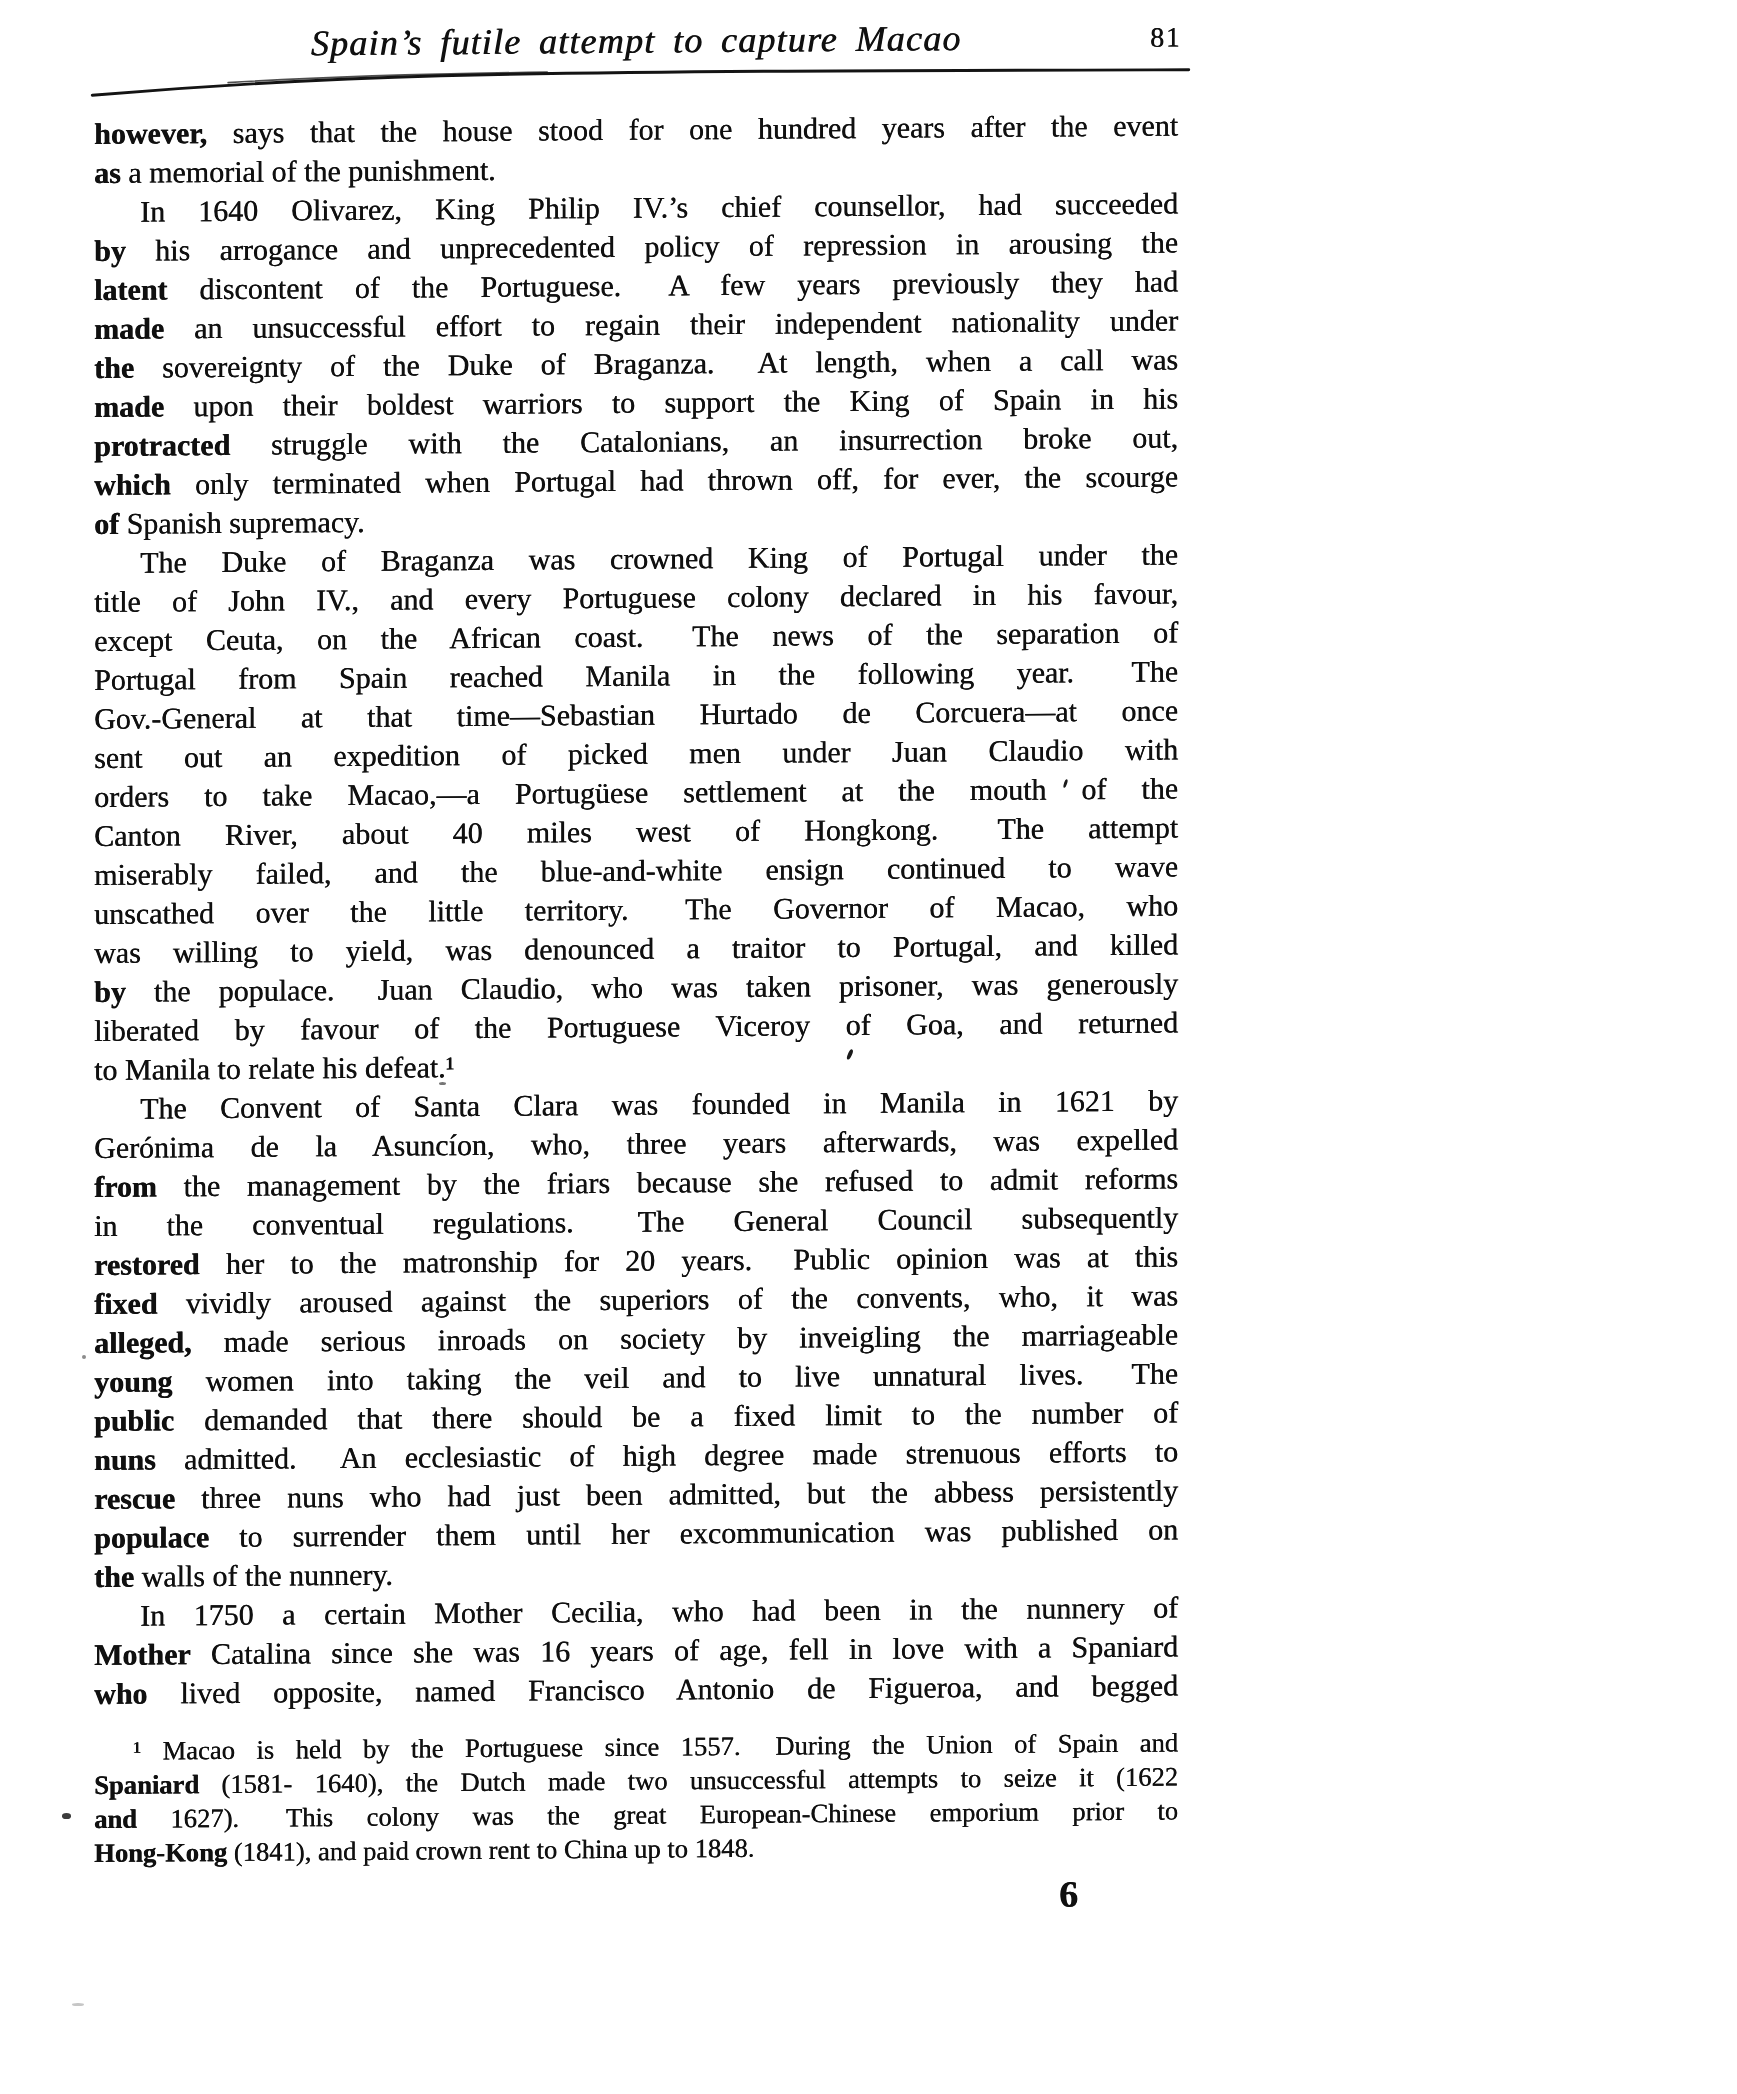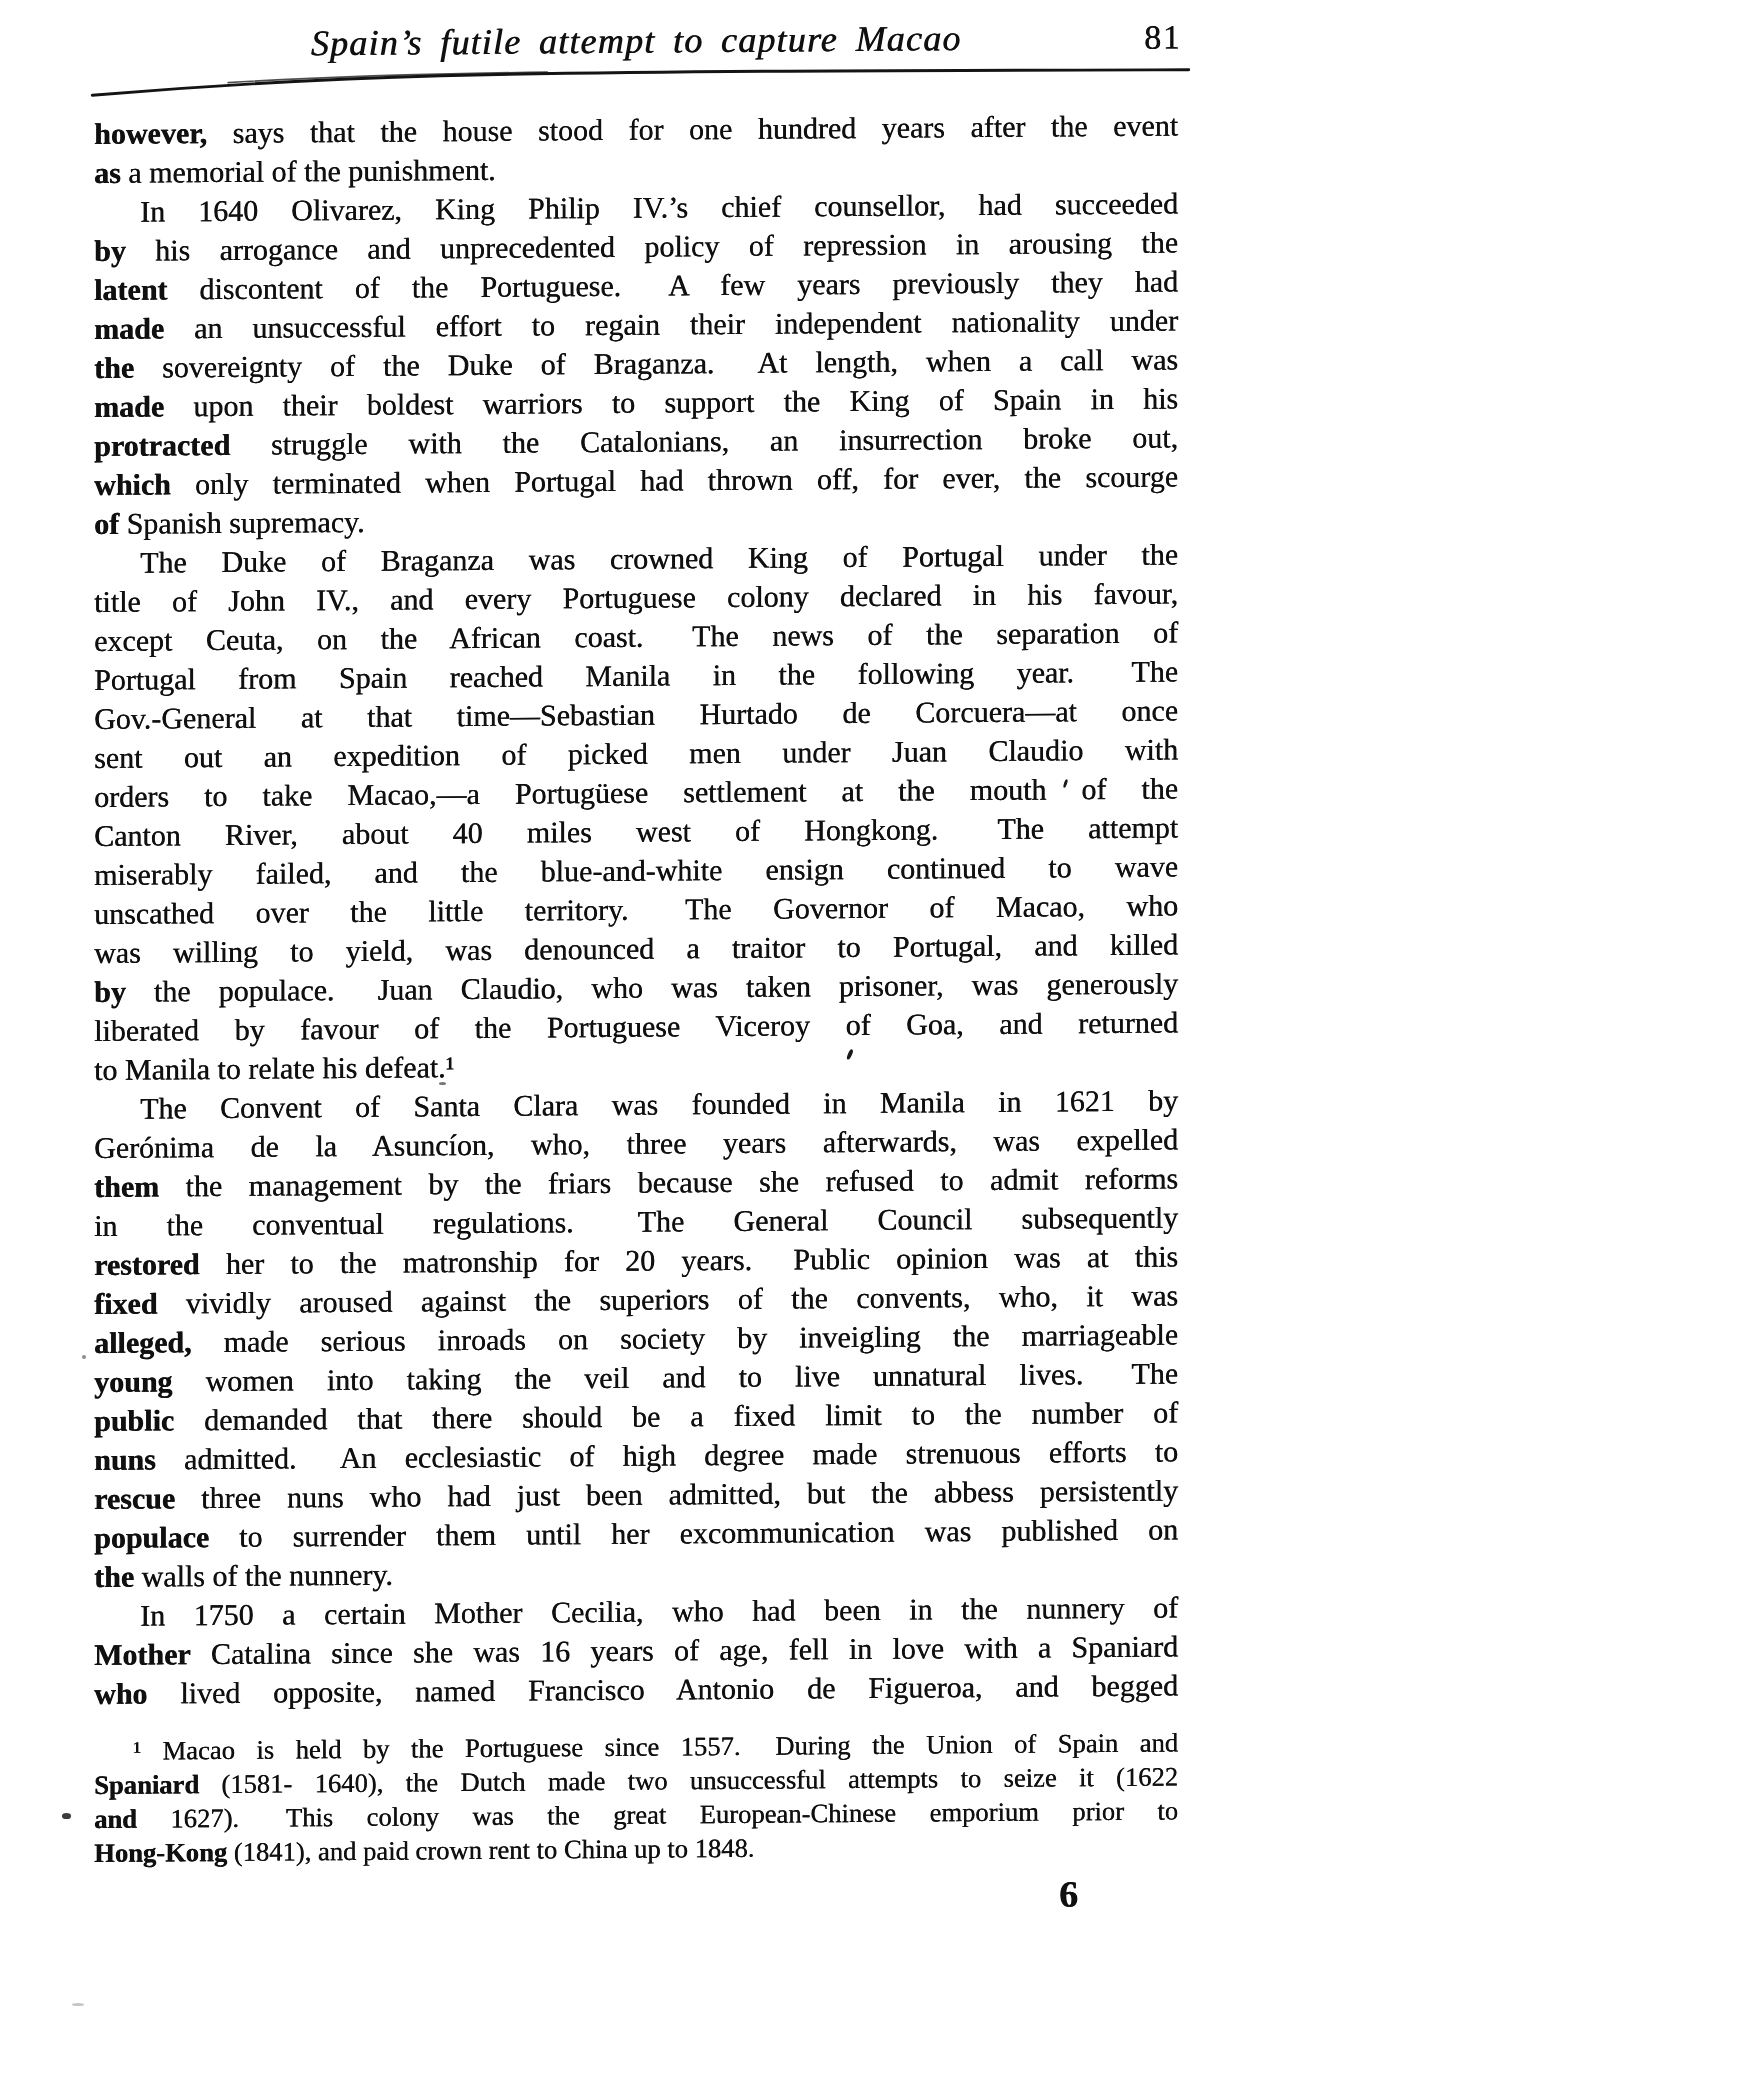--- a/index.html
+++ b/index.html
@@ -24,21 +24,21 @@
     font-style: italic;
     font-size: 36px;
     line-height: 49px;
     letter-spacing: 1.2px;
     word-spacing: 7.4px;
     text-shadow: 0.7px 0 0 currentColor;
   }
   .page-number {
     position: absolute; right: -3.3px; top: 0;
     font-style: normal;
-    font-size: 34px; line-height: 49px;
+    font-size: 28px; line-height: 49px;
     letter-spacing: 1.6px;
   }
   .rule-wrap { position: relative; height: 28px; margin-top: 3.3px; }
   .rule-wrap svg { position: absolute; left: -4.9px; top: 0; }
 
   .body-block { margin-top: 13px; }
   .line {
     height: 39px;
     line-height: 39px;
     font-size: 30px;
@@ -118,21 +118,21 @@
         <div class="line jl">orders to take Macao,—a Portugüese settlement at the mouth of the</div>
         <div class="line jl">Canton River, about 40 miles west of Hongkong.  The attempt</div>
         <div class="line jl">miserably failed, and the blue-and-white ensign continued to wave</div>
         <div class="line jl">unscathed over the little territory.  The Governor of Macao, who</div>
         <div class="line jl">was willing to yield, was denounced a traitor to Portugal, and killed</div>
         <div class="line jl"><b>by</b> the populace.  Juan Claudio, who was taken prisoner, was generously</div>
         <div class="line jl">liberated by favour of the Portuguese Viceroy of Goa, and returned</div>
         <div class="line">to Manila to relate his defeat.¹</div>
         <div class="line jl ind">The Convent of Santa Clara was founded in Manila in 1621 by</div>
         <div class="line jl">Gerónima de la Asuncíon, who, three years afterwards, was expelled</div>
-        <div class="line jl"><b>them</b> the management by the friars because she refused to admit reforms</div>
+        <div class="line jl"><b>from</b> the management by the friars because she refused to admit reforms</div>
         <div class="line jl">in the conventual regulations.  The General Council subsequently</div>
         <div class="line jl"><b>restored</b> her to the matronship for 20 years.  Public opinion was at this</div>
         <div class="line jl"><b>fixed</b> vividly aroused against the superiors of the convents, who, it was</div>
         <div class="line jl"><b>alleged,</b> made serious inroads on society by inveigling the marriageable</div>
         <div class="line jl"><b>young</b> women into taking the veil and to live unnatural lives.  The</div>
         <div class="line jl"><b>public</b> demanded that there should be a fixed limit to the number of</div>
         <div class="line jl"><b>nuns</b> admitted.  An ecclesiastic of high degree made strenuous efforts to</div>
         <div class="line jl"><b>rescue</b> three nuns who had just been admitted, but the abbess persistently</div>
         <div class="line jl"><b>populace</b> to surrender them until her excommunication was published on</div>
         <div class="line"><b>the</b> walls of the nunnery.</div>

